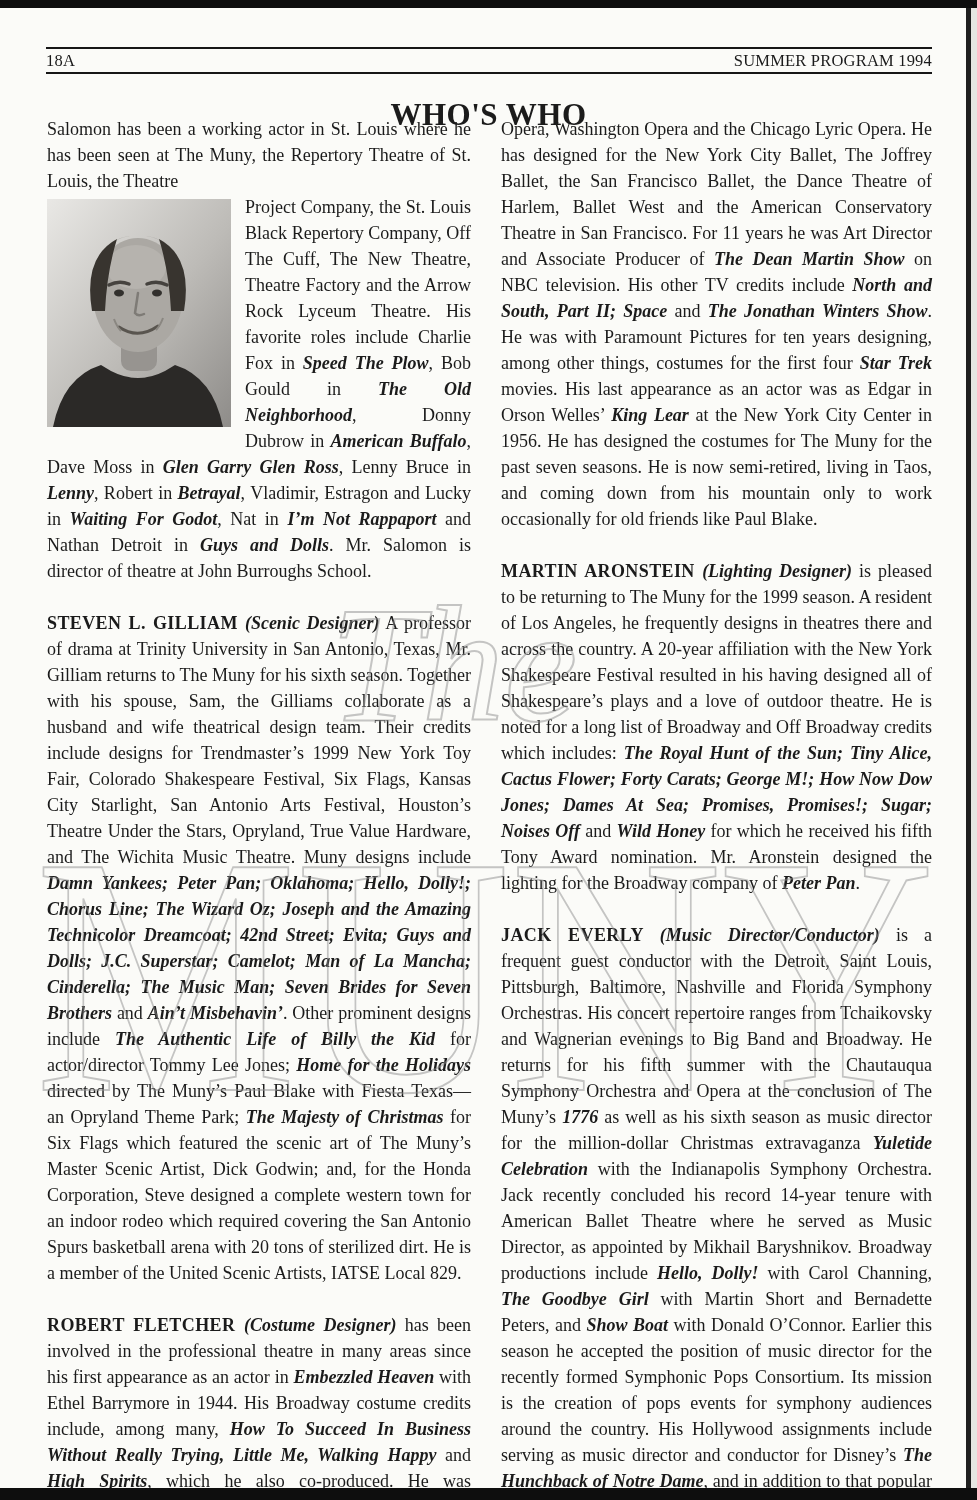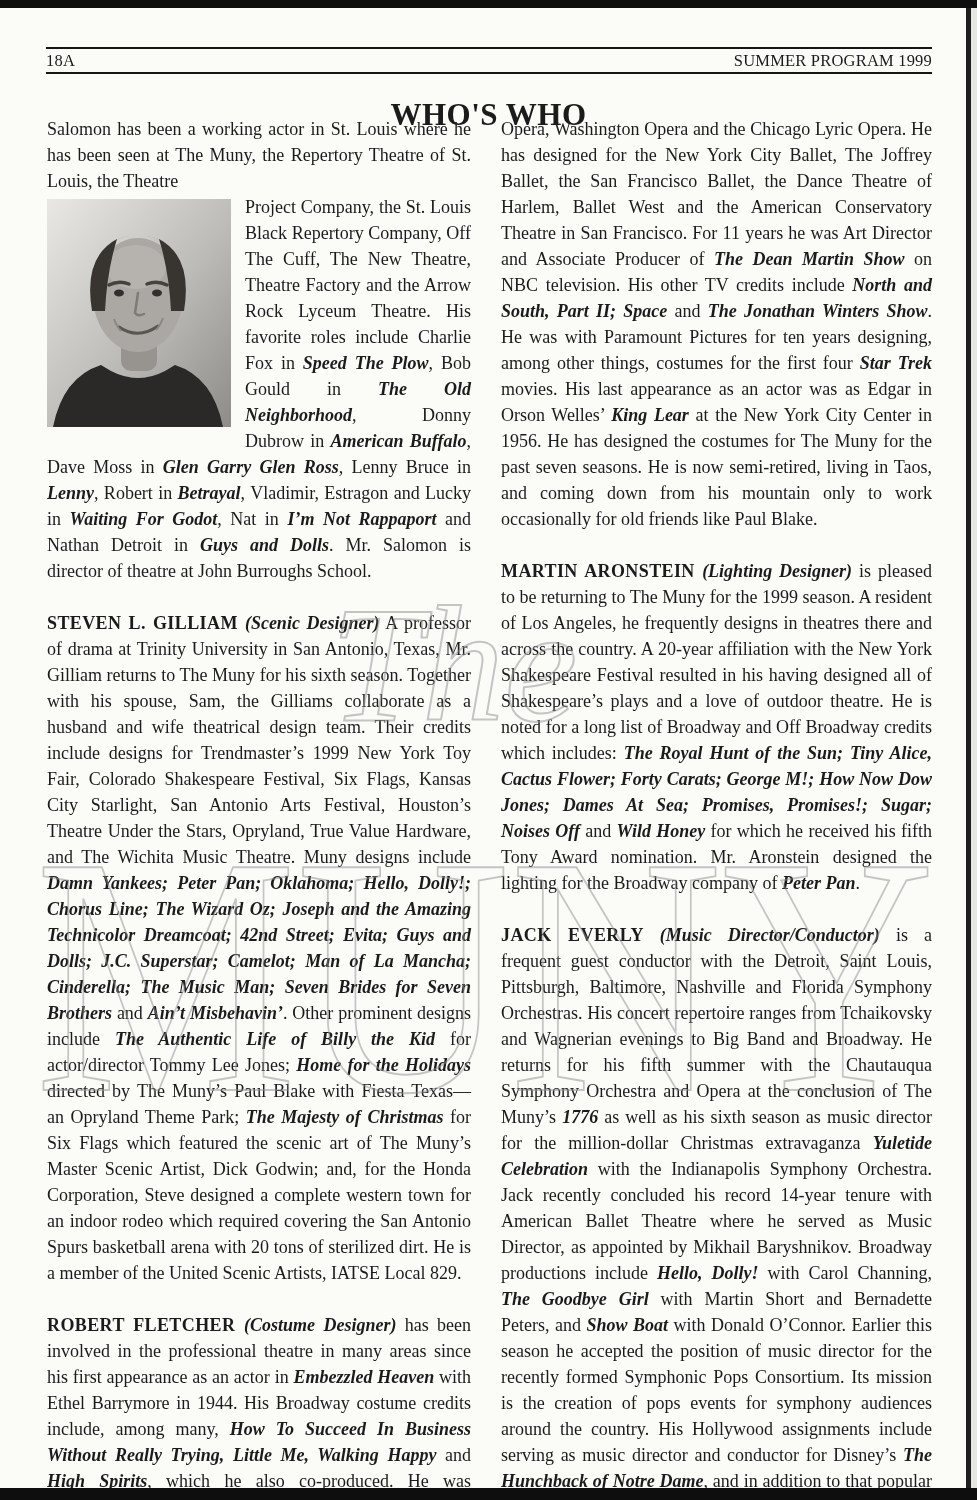--- a/index.html
+++ b/index.html
@@ -52,21 +52,21 @@
 </head>
 <body>
 
 <div class="page">
 
   <div class="band-top"></div>
 
   <div class="rule rule-1"></div>
   <div class="header-row">
     <span>18A</span>
-    <span>SUMMER PROGRAM 1999</span>
+    <span>SUMMER PROGRAM 1994</span>
   </div>
   <div class="rule rule-2"></div>
 
   <div class="page-title">WHO'S WHO</div>
 
   <div class="col col-left">
     <p class="para intro"><span>Salomon has been a working actor in St. Louis where he has been seen at The Muny, the Repertory Theatre of St. Louis, the Theatre</span></p>
     <p class="para">
       <span class="photo-float">
         <svg viewBox="0 0 184 228" xmlns="http://www.w3.org/2000/svg">

